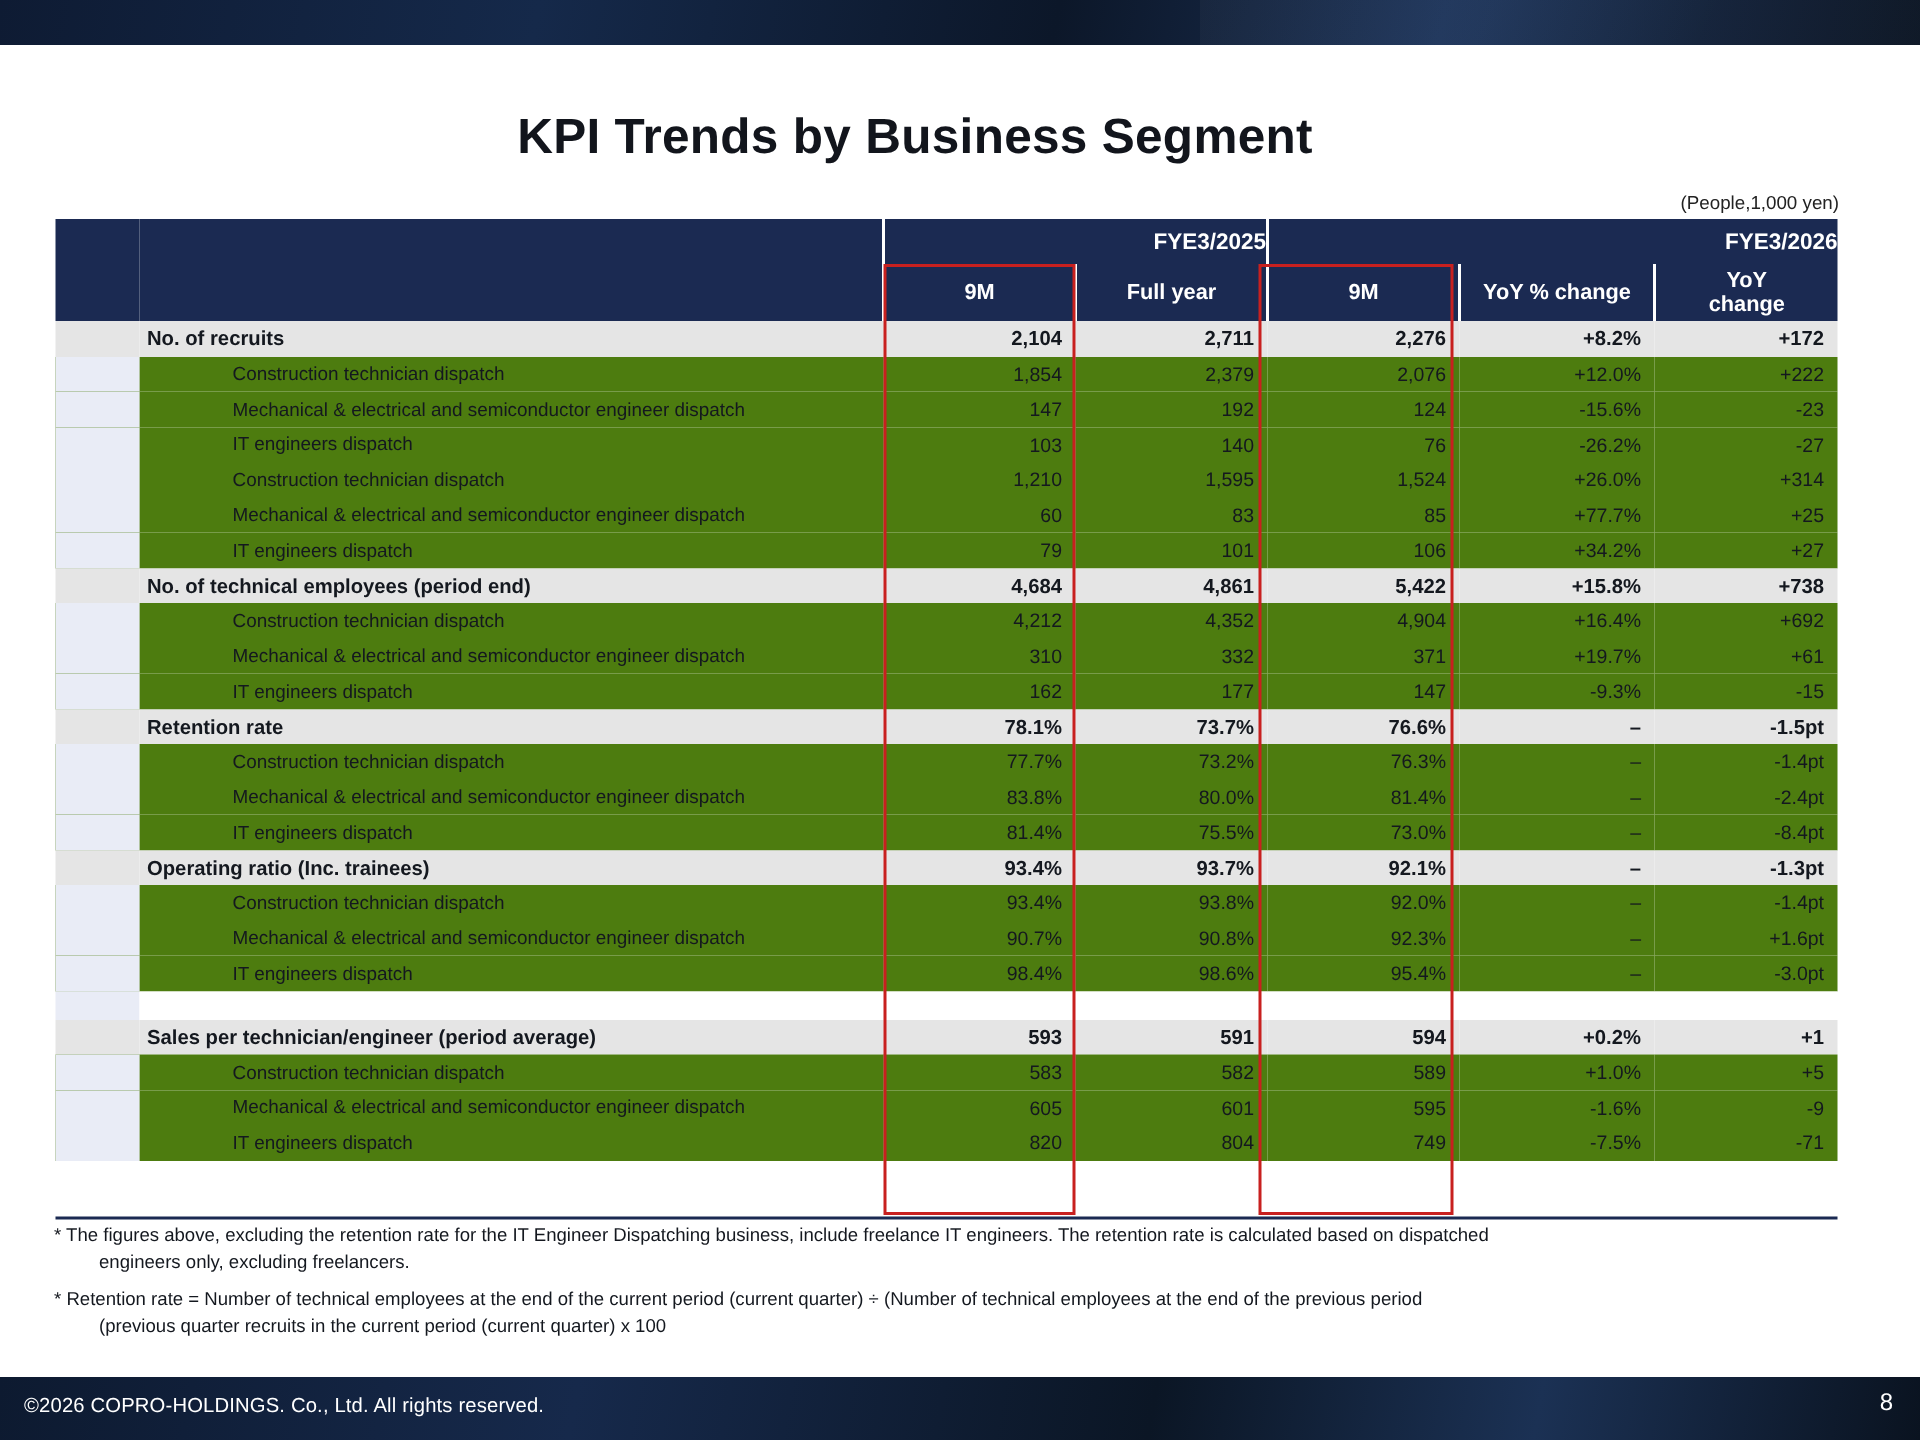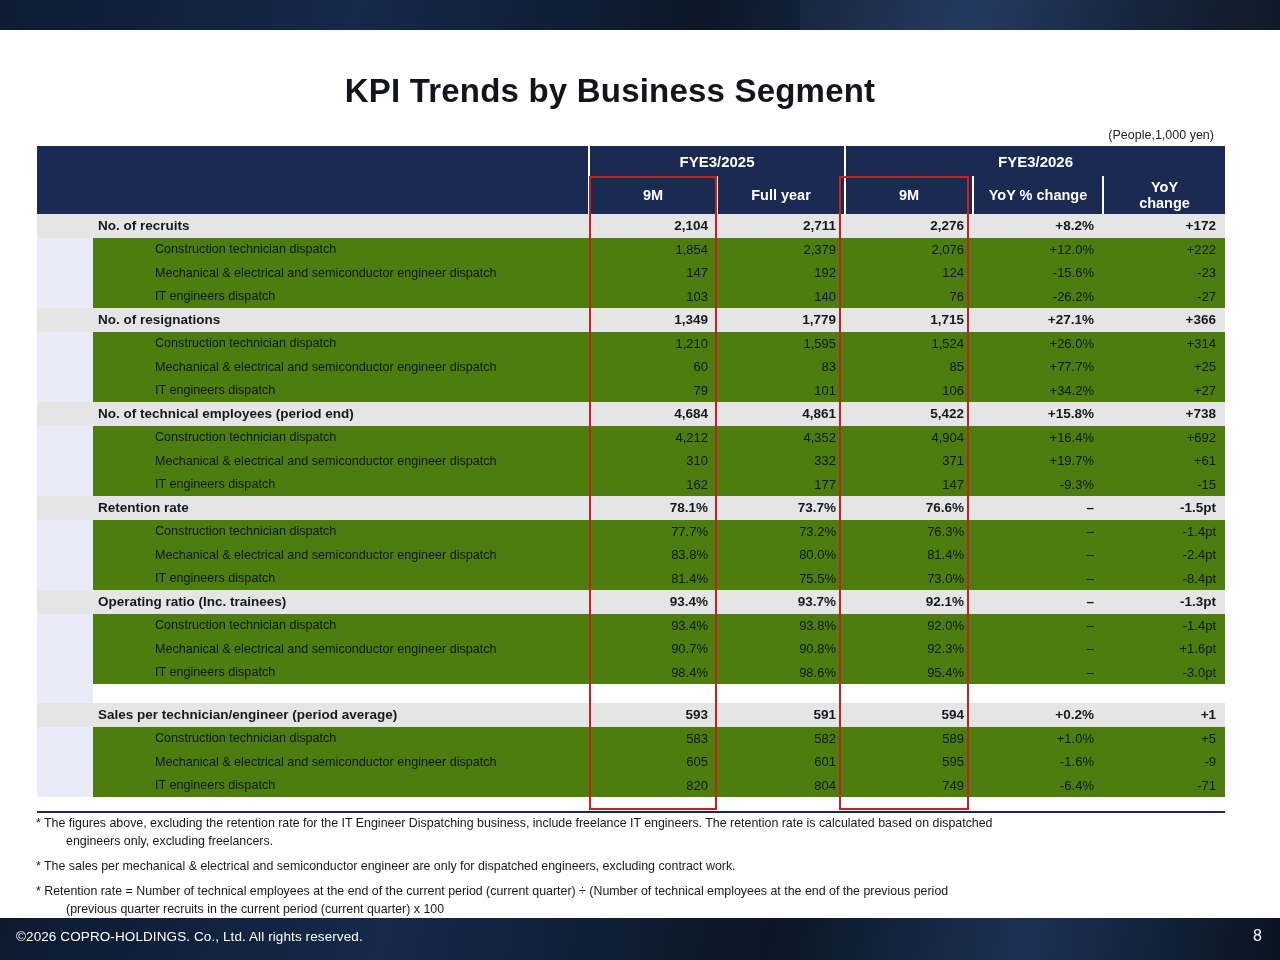--- a/index.html
+++ b/index.html
@@ -28,35 +28,35 @@
     position:absolute; left:16px; top:11px; font-size:13.5px; color:#ffffff; letter-spacing:0.1px;
   }
   .page-num {
     position:absolute; right:18px; top:9px; font-size:16px; color:#ffffff;
   }
   h1.title {
     position:absolute; top:72px; left:0; width:1220px; text-align:center;
     font-size:33px; font-weight:bold; color:#12151c; margin:0; letter-spacing:0.2px;
   }
   .unit-note {
-    position:absolute; right:66px; top:128px; font-size:12.5px; color:#222;
+    position:absolute; right:54px; top:128px; font-size:12.5px; color:#222;
   }
   table.kpi {
     position:absolute; top:146px; left:37px; width:1188px;
     border-collapse:collapse; table-layout:fixed;
   }
   table.kpi td, table.kpi th { padding:0; }
   col.c-ind   { width:56px; }
   col.c-label { width:496px; }
   col.c-num   { width:128px; }
   col.c-pct   { width:130px; }
   col.c-yoy   { width:122px; }
 
   .hdr-dark { background:#1b2a52; color:#ffffff; }
-  .hdr-row1 td { height:30px; font-size:15px; font-weight:bold; text-align:center; }
+  .hdr-row1 td { height:30px; font-size:15px; font-weight:bold; text-align:right; }
   .hdr-row2 td { height:38px; font-size:14.5px; font-weight:bold; text-align:center; vertical-align:middle; }
   .hdr-sep { border-left:2px solid #ffffff;margin-top:24px; }
   .hdr-row1 .grp { border-left:2px solid #ffffff; }
 
   tr.data td { height:23.5px; font-size:13px; color:#14181f; }
   tr.data td.label { padding-left:2px; }
   tr.data td.num { text-align:right; padding-right:9px; }
   tr.group { background:#e5e5e5; }
   tr.group td { font-weight:bold; font-size:13.5px; }
   tr.sub   { background:#4d7c0f; }
@@ -149,29 +149,20 @@
       </tr>
       <tr class="data sub">
         <td class="ind"></td>
         <td class="label">IT engineers dispatch</td>
         <td class="num">103</td>
         <td class="num">140</td>
         <td class="num">76</td>
         <td class="num">-26.2%</td>
         <td class="num">-27</td>
       </tr>
-      <tr class="data group">
-        <td class="ind"></td>
-        <td class="label">No. of resignations</td>
-        <td class="num">1,349</td>
-        <td class="num">1,779</td>
-        <td class="num">1,715</td>
-        <td class="num">+27.1%</td>
-        <td class="num">+366</td>
-      </tr>
       <tr class="data sub">
         <td class="ind"></td>
         <td class="label">Construction technician dispatch</td>
         <td class="num">1,210</td>
         <td class="num">1,595</td>
         <td class="num">1,524</td>
         <td class="num">+26.0%</td>
         <td class="num">+314</td>
       </tr>
       <tr class="data sub">
@@ -335,37 +326,36 @@
         <td class="num">595</td>
         <td class="num">-1.6%</td>
         <td class="num">-9</td>
       </tr>
       <tr class="data sub">
         <td class="ind"></td>
         <td class="label">IT engineers dispatch</td>
         <td class="num">820</td>
         <td class="num">804</td>
         <td class="num">749</td>
-        <td class="num">-6.4%</td>
+        <td class="num">-7.5%</td>
         <td class="num">-71</td>
       </tr>
     </tbody>
 </table>
 
 <div class="redbox" id="redbox-2025-9m"></div>
 <div class="redbox" id="redbox-2026-9m"></div>
 
 <div class="rule-top"></div>
 
 <div class="notes">
   <p>
     <span>* The figures above, excluding the retention rate for the IT Engineer Dispatching business, include freelance IT engineers. The retention rate is calculated based on dispatched</span>
     <span class="indent">engineers only, excluding freelancers.</span>
   </p>
-  <p>* The sales per mechanical &amp; electrical and semiconductor engineer are only for dispatched engineers, excluding contract work.</p>
   <p>
     <span>* Retention rate = Number of technical employees at the end of the current period (current quarter) ÷  (Number of  technical employees at the end of the previous period</span>
     <span class="indent">(previous quarter recruits in the current period (current quarter) x 100</span>
   </p>
 </div>
 
 <div class="bottom-bar">
   <div class="copyright">©2026 COPRO-HOLDINGS. Co., Ltd. All rights reserved.</div>
   <div class="page-num">8</div>
 </div>

